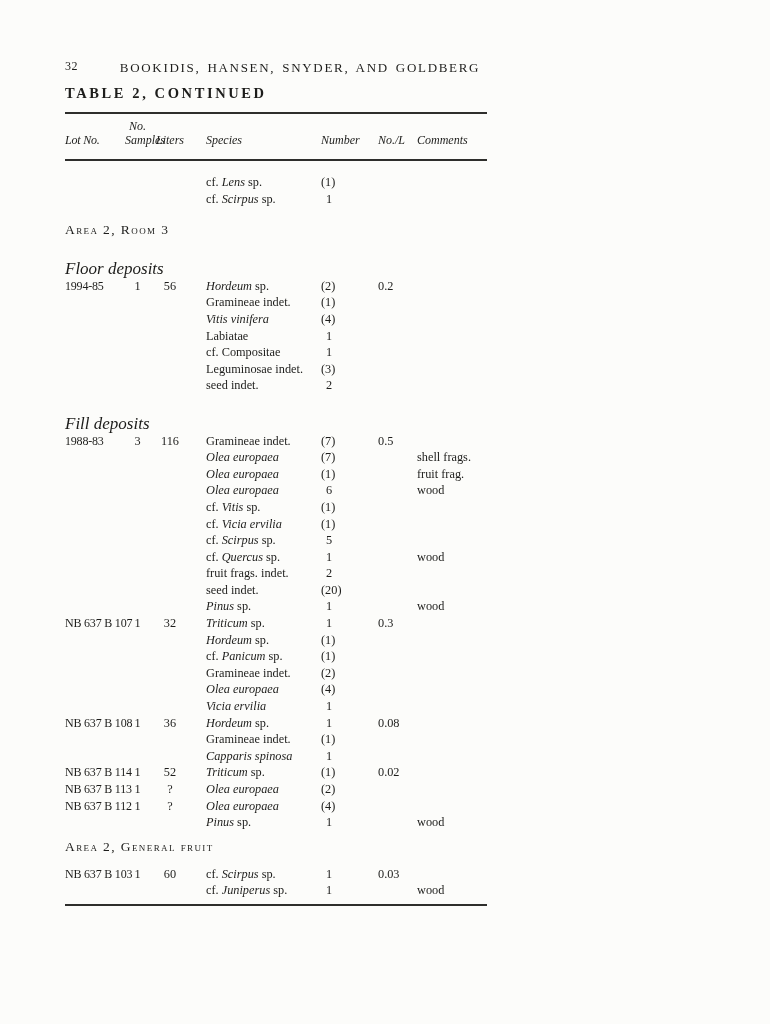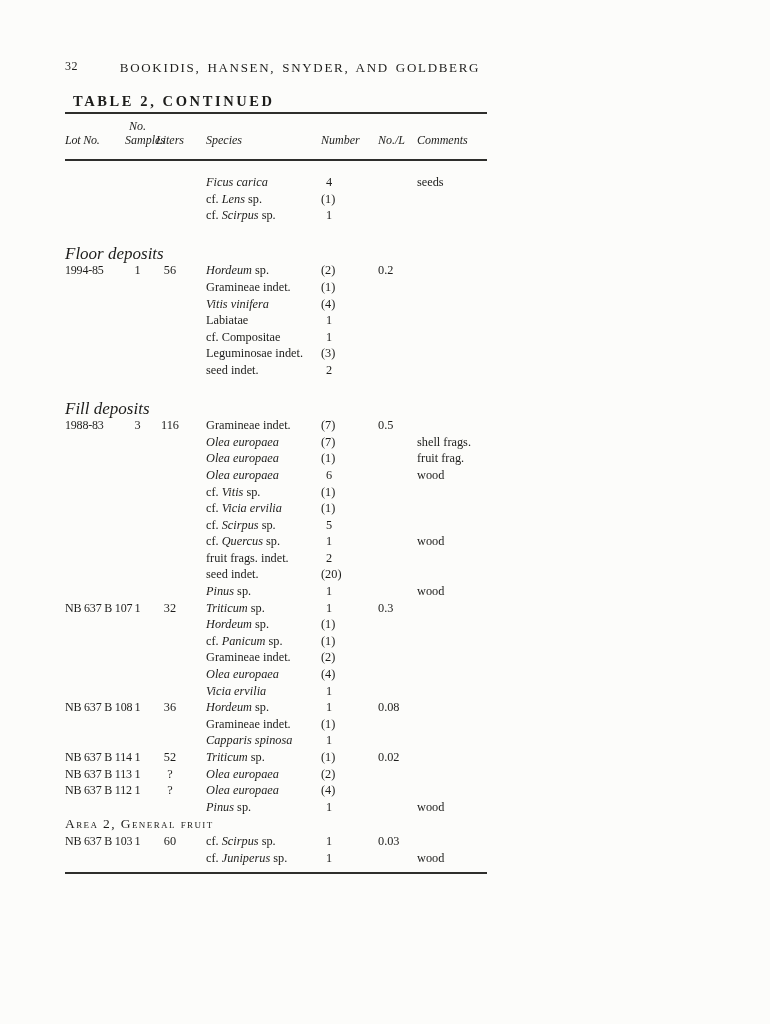--- a/index.html
+++ b/index.html
@@ -9,21 +9,21 @@
     overflow:hidden;
   }
   
   .pg-num{position:absolute;left:65px;top:59px;font-size:12px;letter-spacing:.5px;}
   .run-head{
     position:absolute;left:0;top:60px;width:600px;text-align:center;
     font-size:13px;letter-spacing:1.7px;word-spacing:2px;
   }
   
   .tbl-title{
-    position:absolute;left:65px;top:85px;margin:8px;
+    position:absolute;left:65px;top:85px;margin:0;
     font-size:14.5px;font-weight:700;letter-spacing:2.6px;
   }
   
   .rule{background:#2e2e2c;height:2px;width:422px;}
   .top-rule{position:absolute;left:65px;top:112px;}
   .mid-rule{position:absolute;left:65px;top:159px;}
   .bottom-rule{margin-top:5px;}
   
   .trow{
     display:grid;
@@ -86,46 +86,37 @@
 
   <div class="rule mid-rule"></div>
 
   <div class="tbl-body" id="table-body">
     <div class="rows-block">
         <div class="trow">
     <span class="c lot"></span>
     <span class="c samples"></span>
     <span class="c liters"></span>
     <span class="c spacer"></span>
-    <span class="c species"><span class="sp-pre"></span><span class="sp-it">Ficus carica</span><span class="sp-post"></span></span>
-    <span class="c number" style="padding-left: 5px;">4</span>
-    <span class="c nol"></span>
-    <span class="c comments">seeds</span>
-  </div>
-        <div class="trow">
-    <span class="c lot"></span>
-    <span class="c samples"></span>
-    <span class="c liters"></span>
-    <span class="c spacer"></span>
     <span class="c species"><span class="sp-pre">cf. </span><span class="sp-it">Lens</span><span class="sp-post"> sp.</span></span>
     <span class="c number">(1)</span>
     <span class="c nol"></span>
     <span class="c comments"></span>
   </div>
         <div class="trow">
     <span class="c lot"></span>
     <span class="c samples"></span>
     <span class="c liters"></span>
     <span class="c spacer"></span>
     <span class="c species"><span class="sp-pre">cf. </span><span class="sp-it">Scirpus</span><span class="sp-post"> sp.</span></span>
     <span class="c number" style="padding-left: 5px;">1</span>
     <span class="c nol"></span>
     <span class="c comments"></span>
   </div>
       </div>
+      <div class="sect">Area 2, Room 3</div>
       <div class="subsect">Floor deposits</div>
       <div class="rows-block">
         <div class="trow">
     <span class="c lot">1994-85</span>
     <span class="c samples">1</span>
     <span class="c liters">56</span>
     <span class="c spacer"></span>
     <span class="c species"><span class="sp-pre"></span><span class="sp-it">Hordeum</span><span class="sp-post"> sp.</span></span>
     <span class="c number">(2)</span>
     <span class="c nol">0.2</span>

